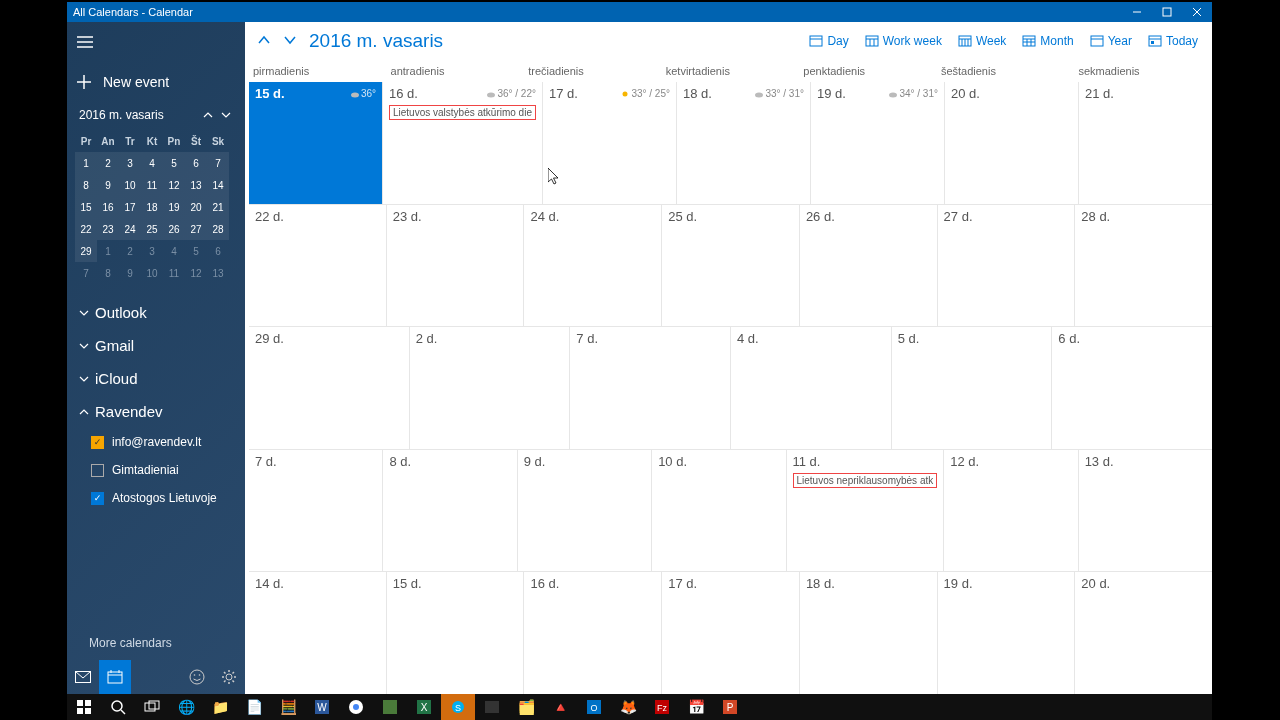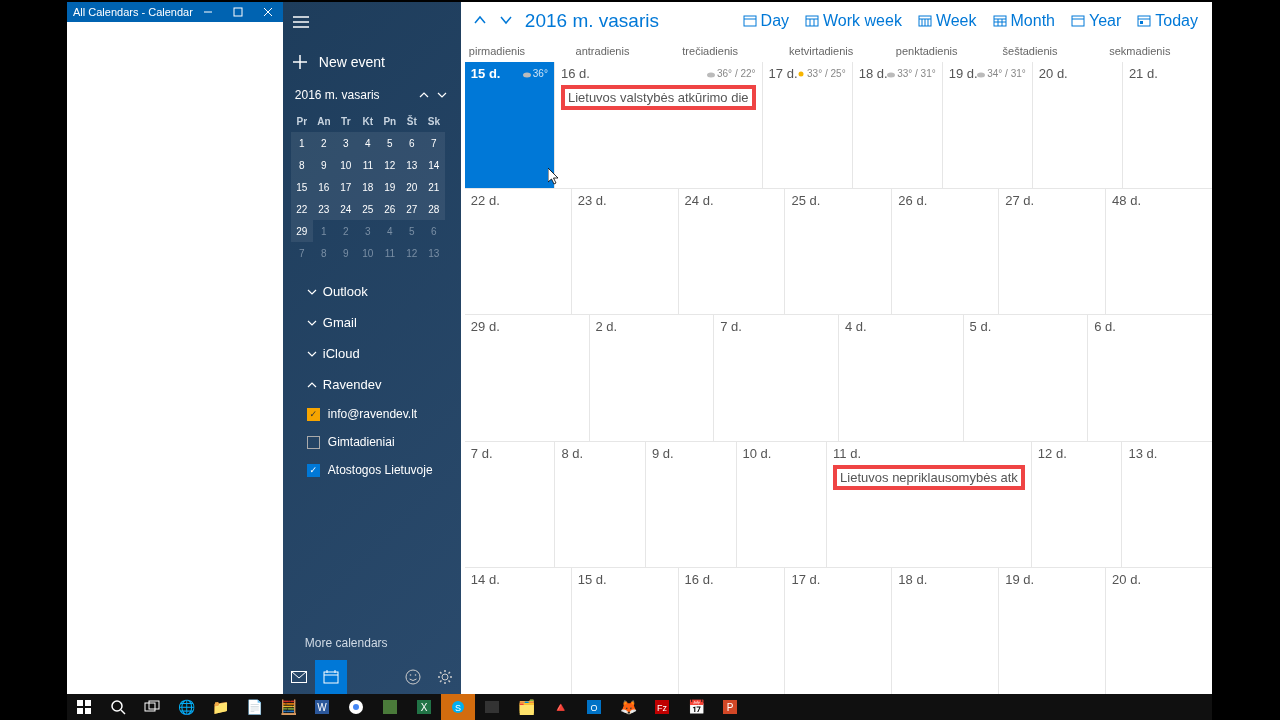--- a/index.html
+++ b/index.html
@@ -1,17 +1,17 @@
 <!DOCTYPE html>
 <html><head>
 <meta charset="utf-8">
 <style>
 * { margin: 0; padding: 0; box-sizing: border-box; font-family: "Segoe UI", sans-serif; }
 body { background: #000; width: 1280px; height: 720px; overflow: hidden; }
-.app-window { position: absolute; left: 67px; top: 2px; width: 1145px; height: 692px; background: #fff; display: flex; flex-direction: row; }
+.app-window { position: absolute; left: 67px; top: 2px; width: 1145px; height: 692px; background: #fff; display: flex; flex-direction: column; }
 .title-bar { height: 20px; background: #0063b1; display: flex; align-items: center; color: #fff; font-size: 11px; padding-left: 6px; }
 .title-bar-text { flex: 1; }
 .win-controls { display: flex; }
 .win-btn { width: 30px; height: 20px; display: flex; align-items: center; justify-content: center; cursor: pointer; }
 .win-btn svg { width: 10px; height: 10px; }
 .content { flex: 1; display: flex; overflow: hidden; }
 .sidebar { width: 178px; background: #1a3a5c; color: #fff; display: flex; flex-direction: column; position: relative; background: linear-gradient(135deg, #1e3d5c 0%, #2a4a6c 100%); }
 .hamburger { padding: 12px 10px; cursor: pointer; }
 .hamburger svg { width: 16px; height: 12px; }
 .new-event { display: flex; align-items: center; gap: 12px; padding: 10px 10px 12px; cursor: pointer; font-size: 14px; }
@@ -21,54 +21,54 @@
 .mini-month-header .nav-btn { cursor: pointer; padding: 2px 4px; }
 .mini-month-header svg { width: 10px; height: 8px; }
 .mini-cal { padding: 2px 8px 6px; }
 .mini-cal-row { display: flex; }
 .mini-cal-cell { width: 22px; height: 22px; display: flex; align-items: center; justify-content: center; font-size: 10px; cursor: pointer; position: relative; }
 .mini-cal-head .mini-cal-cell { color: #c8d4e0; font-weight: 600; font-size: 10px; }
 .mini-cal-cell.today { background: #0078d7; }
 .mini-cal-cell.other { color: #7a8fa5; }
 .mini-cal-cell.cur { background: rgba(255,255,255,0.08); }
 .accounts { padding: 6px 0; }
-.acc-item { display: flex; align-items: center; gap: 6px; padding: 8px 24px; font-size: 13px; cursor: pointer; }
+.acc-item { display: flex; align-items: center; gap: 6px; padding: 8px 12px; font-size: 15px; cursor: pointer; }
 .acc-item svg { width: 10px; height: 8px; }
 .sub-items { padding-left: 20px; }
 .sub-item { display: flex; align-items: center; gap: 8px; padding: 7px 10px 7px 4px; font-size: 12px; cursor: pointer; }
 .chk { width: 13px; height: 13px; border: 1px solid #aaa; display: flex; align-items: center; justify-content: center; font-size: 9px; }
 .chk.checked.orange { background: #f7a500; border-color: #f7a500; color: #333; }
 .chk.checked.blue { background: #0078d7; border-color: #0078d7; color: #fff; }
 .more-cals { position: absolute; bottom: 36px; left: 0; right: 0; padding: 8px 22px; font-size: 12px; color: #d0dae5; cursor: pointer; }
 .sidebar-bottom { position: absolute; bottom: 0; left: 0; right: 0; height: 34px; display: flex; align-items: center; }
 .sb-btn { width: 32px; height: 34px; display: flex; align-items: center; justify-content: center; cursor: pointer; }
 .sb-btn.active { background: #0078d7; }
 .sb-btn svg { width: 16px; height: 16px; }
 .sb-spacer { flex: 1; }
 .main-area { flex: 1; display: flex; flex-direction: column; background: #fff; }
 .main-header { height: 38px; display: flex; align-items: center; padding: 0 8px 0 6px; border-bottom: 1px solid transparent; }
 .nav-arrow { cursor: pointer; padding: 4px 6px; color: #0078d7; }
 .nav-arrow svg { width: 14px; height: 12px; }
 .month-title { color: #0078d7; font-size: 19px; font-weight: 400; margin-left: 6px; }
 .view-buttons { margin-left: auto; display: flex; gap: 4px; }
-.view-btn { display: flex; align-items: center; gap: 4px; padding: 4px 6px; color: #0078d7; font-size: 16px; cursor: pointer; }
+.view-btn { display: flex; align-items: center; gap: 4px; padding: 4px 6px; color: #0078d7; font-size: 12px; cursor: pointer; }
 .view-btn svg { width: 14px; height: 12px; }
 .week-header { display: flex; height: 22px; border-bottom: 1px solid transparent; padding-left: 4px; }
 .wh-cell { flex: 1; font-size: 11px; color: #666; padding-left: 4px; display: flex; align-items: center; }
 .grid { flex: 1; display: flex; flex-direction: column; padding-left: 4px; }
 .grid-row { flex: 1; display: flex; border-top: 1px solid #e6e6e6; }
 .grid-row:first-child { border-top: none; }
 .day-cell { flex: 1; border-left: 1px solid #e6e6e6; position: relative; padding: 4px 6px; font-size: 12px; color: #666; cursor: pointer; }
 .day-cell:first-child { border-left: none; }
 .day-cell.today { background: #0078d7; color: #fff; }
 .day-cell.today .day-num { color: #fff; font-weight: 600; }
 .day-num { font-size: 13px; color: #555; }
 .day-cell .weather { position: absolute; top: 6px; right: 6px; font-size: 10px; color: #888; display: flex; align-items: center; gap: 1px; }
 .day-cell.today .weather { color: #cde3f5; }
-.day-cell .event { margin-top: 4px; font-size: 13px; color: #555; border: 4px solid #ef4444; padding: 1px 3px; white-space: nowrap; overflow: hidden; background: #fff; }
+.day-cell .event { margin-top: 4px; font-size: 10px; color: #555; border: 1px solid #ef4444; padding: 1px 3px; white-space: nowrap; overflow: hidden; background: #fff; }
 .taskbar { position: absolute; left: 67px; bottom: 0; width: 1145px; height: 26px; background: #101010; display: flex; align-items: center; }
 .tb-icon { width: 34px; height: 26px; display: flex; align-items: center; justify-content: center; cursor: pointer; }
 .tb-icon.active-sk { background: #d36c0e; }
 .tb-icon svg, .tb-icon .emoji { width: 16px; height: 16px; font-size: 14px; }
 .cursor { position: absolute; left: 548px; top: 168px; pointer-events: none; }
 </style>
 </head>
 <body>
 
 <div class="app-window">
@@ -407,21 +407,21 @@
             <div class="day-cell">
               <div class="day-num">25 d.</div>
             </div>
             <div class="day-cell">
               <div class="day-num">26 d.</div>
             </div>
             <div class="day-cell">
               <div class="day-num">27 d.</div>
             </div>
             <div class="day-cell">
-              <div class="day-num">48 d.</div>
+              <div class="day-num">28 d.</div>
             </div>
           </div>
           <div class="grid-row">
             <div class="day-cell">
               <div class="day-num">29 d.</div>
             </div>
             <div class="day-cell">
               <div class="day-num">2 d.</div>
             </div>
             <div class="day-cell">

